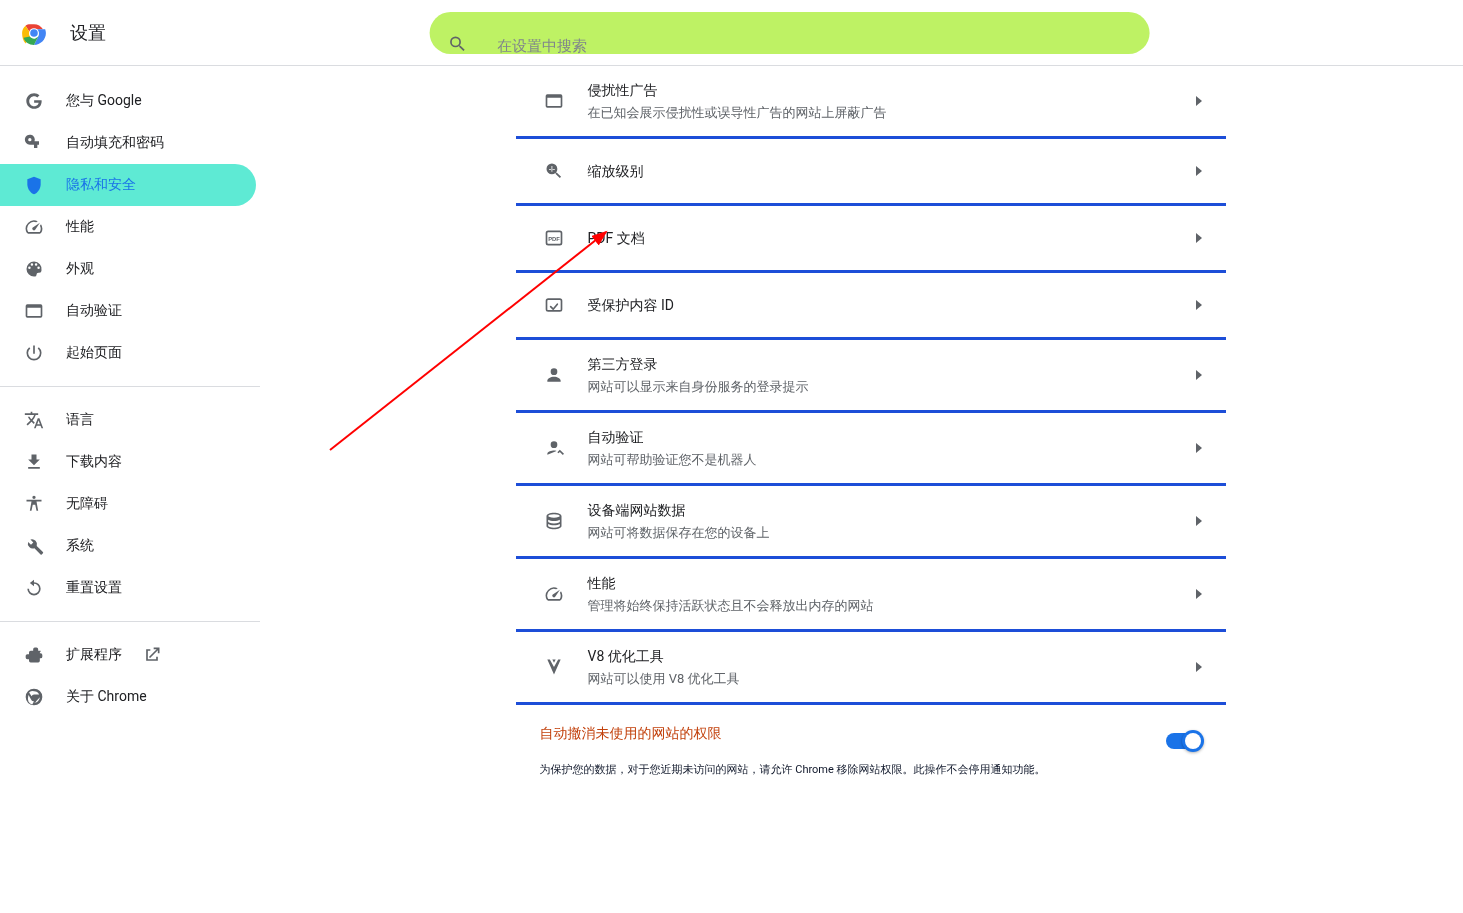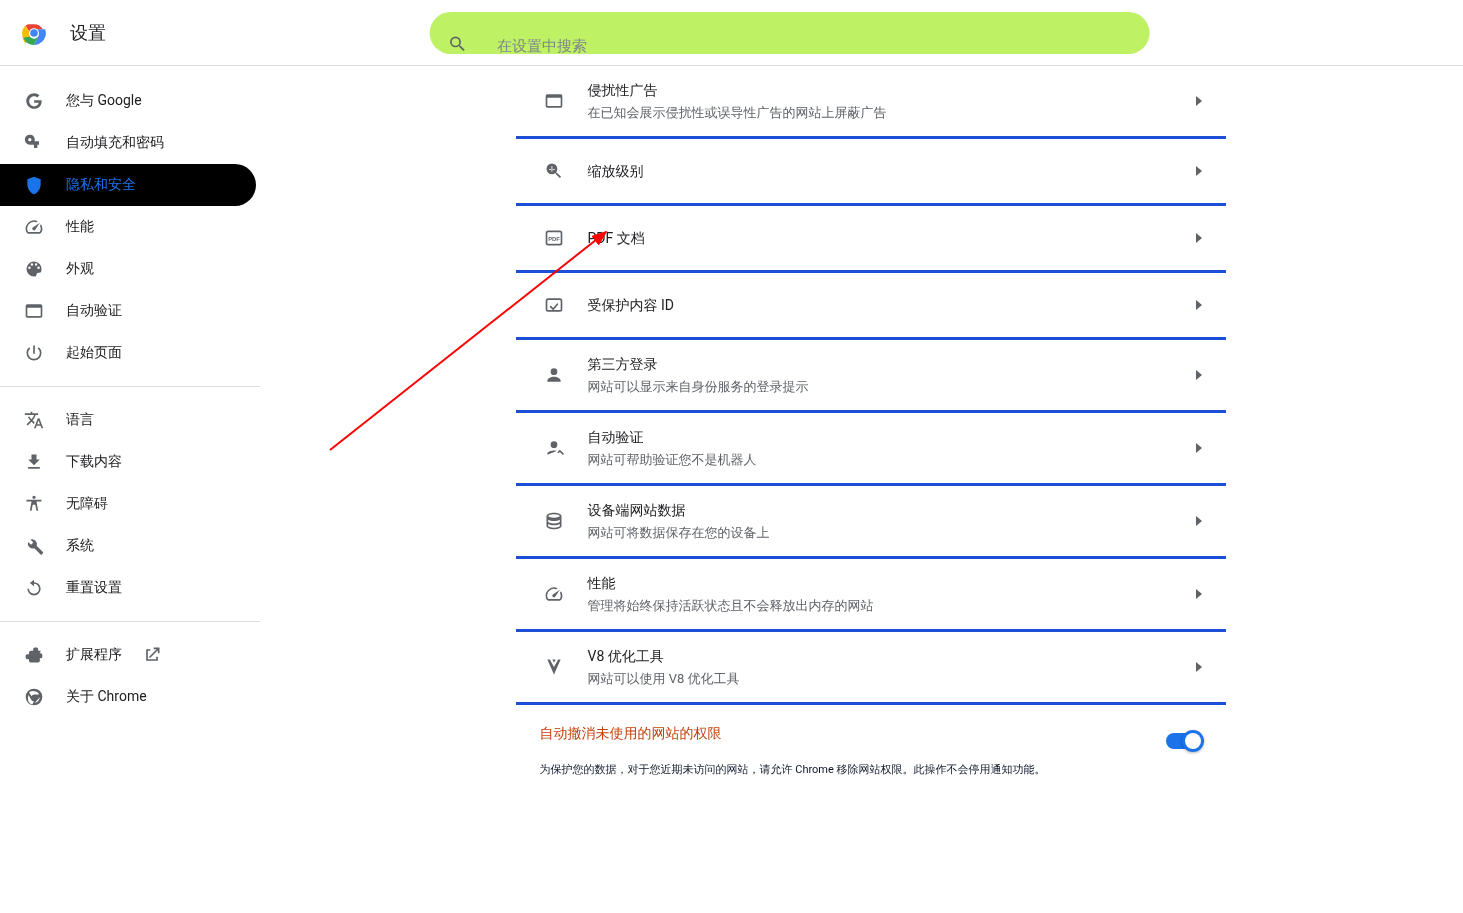--- a/index.html
+++ b/index.html
@@ -51,21 +51,21 @@
   .body-grid { flex:1; display:flex; min-height:0;gap:8px; }
 
   
   .sidebar { width: 270px; padding-top: 14px; overflow:hidden; }
   .side-item { display:flex; align-items:center; height:42px; padding: 0 24px;
     color:#202124; font-size:14px; cursor:pointer; border-top-right-radius:24px; border-bottom-right-radius:24px;
     margin-right:14px;
   }
   .side-item .side-icon { width:20px; height:20px; fill:#5f6368; color:#5f6368; display:flex; align-items:center; justify-content:center;}
   .side-item .side-label { margin-left: 22px; }
-  .side-item.selected { background:#000000; color:#1a73e8;align-items:center; }
+  .side-item.selected { background:#5eead4; color:#1a73e8;align-items:center; }
   .side-item.selected .side-icon { fill:#1a73e8; color:#1a73e8; }
   .side-divider { height:1px; background:#dadce0; margin: 12px 0 12px 0; width:260px; }
 
   
   .main-col { flex:1; display:flex; justify-content:center; overflow:hidden; }
   .scroll-pane {
     margin-top:0;
     width: 710px;
     overflow-y:auto;
     height: calc(913px - 66px);

